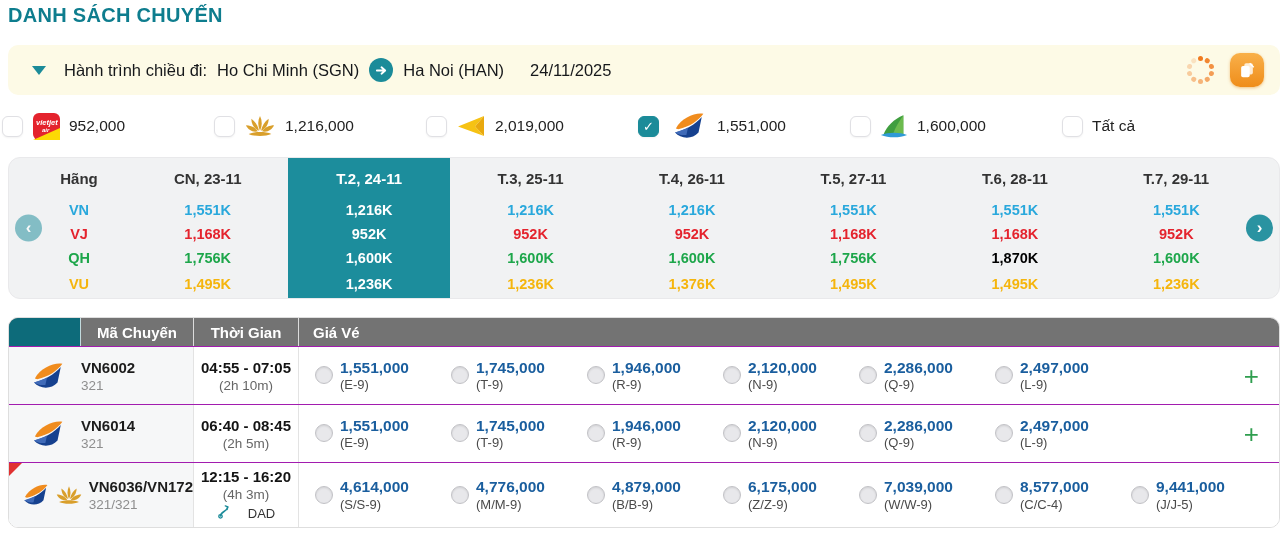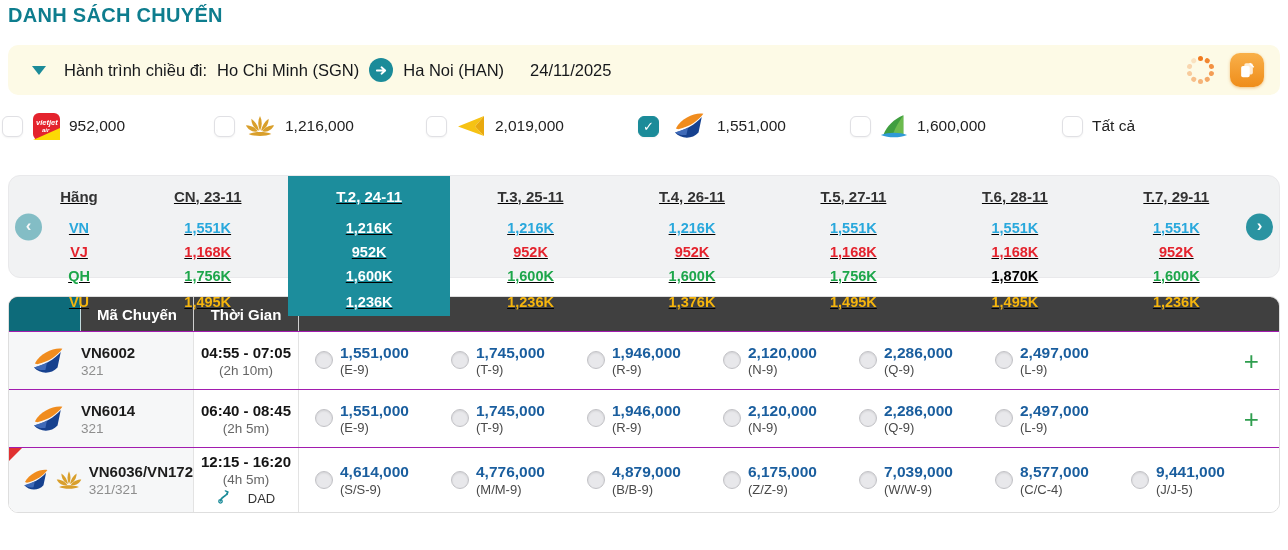--- a/index.html
+++ b/index.html
@@ -29,36 +29,36 @@
   .filter-row { margin:14px 8px 0 2px; display:flex; }
   .filter-item { width:212px; flex:none; display:flex; align-items:center; gap:9px; cursor:pointer; }
   .checkbox { width:21px; height:21px; border-radius:6px; border:1.5px solid #e0e0e4; background:#fff;
     flex:none; display:flex; align-items:center; justify-content:center;
     font-size:13px; font-weight:700; color:#fff; box-shadow:0 1px 2px rgba(0,0,0,.05); }
   .checkbox.checked { background:#1b8b99; border-color:#1b8b99; }
   .logo { display:flex; align-items:center; justify-content:center; min-width:28px; }
   .filter-label { font-size:15.5px; color:#222; }
 
   
-  .calendar { margin:32px 8px 0; height:103px; background:#f1f2f3; border:1px solid #e9e9eb;
-    border-radius:12px; position:relative;text-decoration:underline; }
+  .calendar { margin:14px 8px 0; height:142px; background:#f1f2f3; border:1px solid #e9e9eb;
+    border-radius:12px; position:relative; }
   .cal-grid { display:grid; grid-template-columns:96px repeat(7,1fr); grid-template-rows:40px 24px 24px 24px 28px;
     height:100%; padding:0 22px; }
   .cal-cell { display:flex; align-items:center; justify-content:center; font-size:14.5px; font-weight:700; }
   .cal-head { font-size:15px; color:#333; }
   .cal-cell.sel { background:#1c8d9c; color:#fff !important; }
   .nav-btn { position:absolute; top:50%; transform:translateY(-50%); width:27px; height:27px; border-radius:50%;
     border:none; background:#2a93a1; color:#fff; font-size:17px; font-weight:700; cursor:pointer;
     display:flex; align-items:center; justify-content:center; padding-bottom:2px; }
   .nav-prev { left:6px; opacity:.55; }
   .nav-next { right:6px; }
 
   
   .flight-table { margin:18px 8px 0; border:1px solid #dedede; border-radius:10px; overflow:hidden; background:#fff; }
-  .ft-head { display:grid; grid-template-columns:72px 113px 105px 1fr; height:34px; background:#404040; }
+  .ft-head { display:grid; grid-template-columns:72px 113px 105px 1fr; height:28px; background:#737373; }
   .ft-head > div { display:flex; align-items:center; justify-content:center; color:#fff; font-size:15px; font-weight:700;
     border-right:1px solid rgba(255,255,255,.75); }
   .ft-head .h-logo { background:#0d6b7a; }
   .ft-head .h-fare { justify-content:flex-start; padding-left:14px; border-right:none; }
   .frow { display:grid; grid-template-columns:185px 105px 1fr; height:58px; border-top:1px solid #a21caf;
     position:relative; background:#fff; }
   .frow.tall { height:65px; }
   .c-ident { display:flex; align-items:center; background:#f6f7f8; border-right:1px solid #e3e3e3; padding-left:10px; }
   .logos { min-width:62px; display:flex; align-items:center; justify-content:center; gap:4px; padding-right:6px; }
   .code { font-size:15px; font-weight:700; color:#1c1c1c; }
@@ -233,20 +233,21 @@
       </div>
     <button class="nav-btn nav-prev">‹</button>
     <button class="nav-btn nav-next">›</button>
   </div>
 
   <div class="flight-table">
     <div class="ft-head">
       <div class="h-logo"></div>
       <div>Mã Chuyến</div>
       <div>Thời Gian</div>
+      <div class="h-fare">Giá Vé</div>
     </div>
     <div id="flightRows">
         <div class="frow">
           <div class="c-ident">
             <div class="logos">
               <div class="logo">
                 <svg width="40" height="34" viewBox="0 0 48 42">
                   <path d="M9 24 C16 11 33 4 43 6 C37 14 27 22 12 25 Z" fill="#f08c1e"></path>
                   <path d="M8 29 C20 27 33 19 41 10 L37 29 C29 38 15 37 8 29 Z" fill="#16418f"></path>
                   <path d="M8 29 C14 27 20 25 24 23 L22 32 C16 33 11 31 8 29Z" fill="#3f6ab8"></path>
@@ -396,21 +397,21 @@
                 </svg>
               </div>
             </div>
             <div>
               <div class="code">VN6036/VN172</div>
               <div class="aircraft">321/321</div>
             </div>
           </div>
           <div class="c-time">
             <div class="time">12:15 - 16:20</div>
-            <div class="duration">(4h 5m)</div>
+            <div class="duration">(4h 3m)</div>
             <div class="via">
               <div><svg width="14" height="15" viewBox="0 0 16 17">
                   <path d="M4 13.5 C4 8.5 12 8.5 12 3.5" stroke="#1b8b99" stroke-width="1.8" fill="none" stroke-linecap="round"></path>
                   <circle cx="4" cy="14" r="2" fill="none" stroke="#1b8b99" stroke-width="1.5"></circle>
                   <path d="M9.5 2 L12.5 3.2 L11.5 6.2" stroke="#1b8b99" stroke-width="1.5" fill="none" stroke-linecap="round" stroke-linejoin="round"></path>
                 </svg></div>
               <div>DAD</div>
             </div>
           </div>
           <div class="c-fares">

